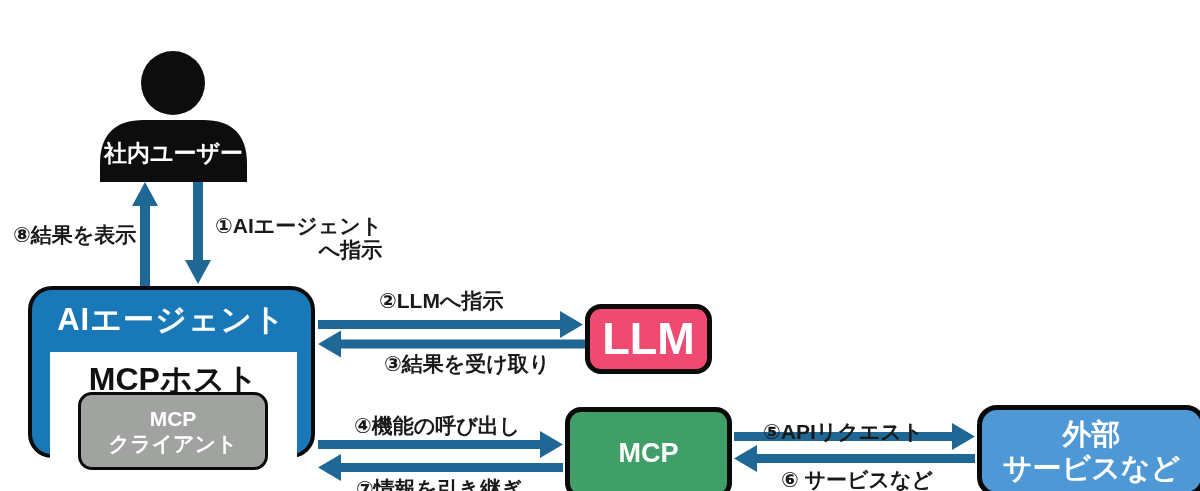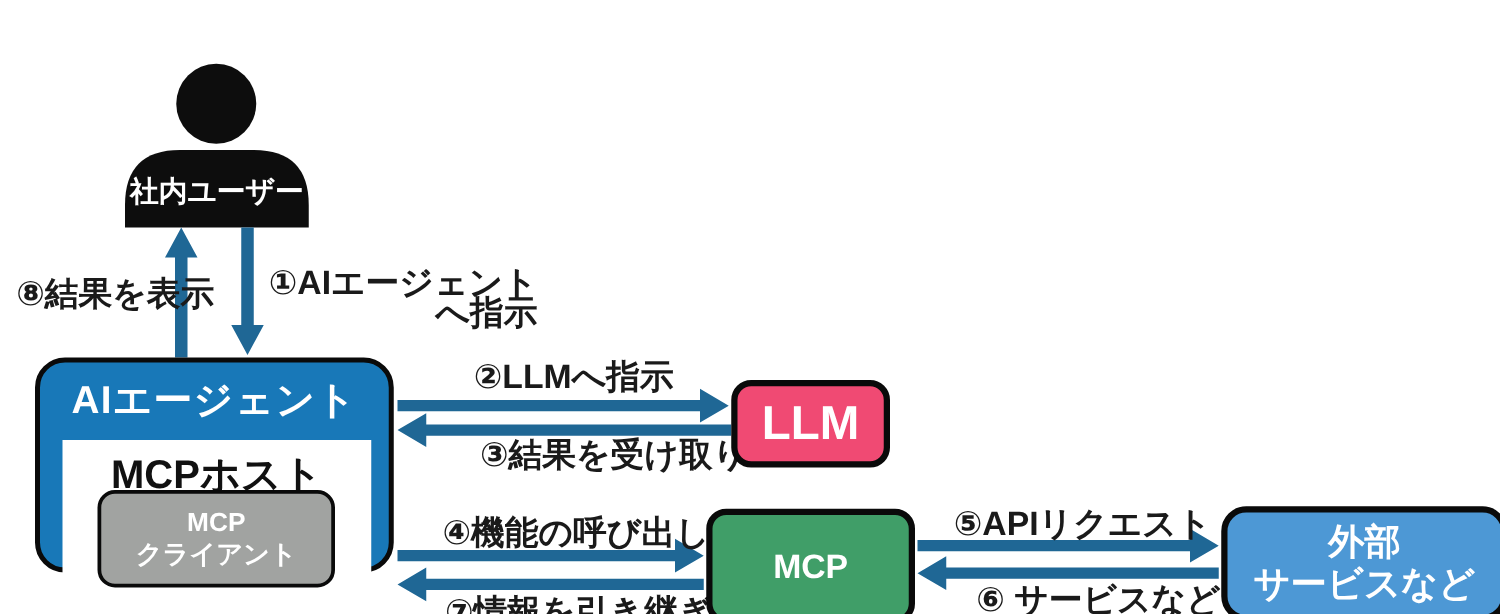--- a/index.html
+++ b/index.html
@@ -11,21 +11,21 @@
     --mcp_client_bg:#a1a3a1;
     --box_border:#0a0a0a;
     --label_text:#1a1a1a;
     --user_icon:#0d0d0d;
   }
   html,body{margin:0;padding:0;background:#fff;}
   body{font-family:"Liberation Sans","DejaVu Sans",sans-serif;}
   .diagram{position:relative;width:1200px;height:491px;background:#ffffff;overflow:hidden;margin-top:42px;}
   .layer{position:absolute;left:0;top:0;width:1200px;height:491px;}
 
-  .flow-label{position:absolute;font-size:27px;font-weight:600;color:var(--label_text);white-space:nowrap;line-height:24px;}
+  .flow-label{position:absolute;font-size:21px;font-weight:600;color:var(--label_text);white-space:nowrap;line-height:24px;}
   .flow-label .l2{display:block;margin-left:22px;text-align:right;}
 
   .user-label{position:absolute;left:100px;top:96px;width:147px;text-align:center;
     color:#fff;font-size:23px;font-weight:600;white-space:nowrap;}
 
   .node{position:absolute;box-sizing:border-box;border:5px solid var(--box_border);
     display:flex;flex-direction:column;align-items:center;justify-content:center;
     color:#fff;font-weight:700;text-align:center;}
 
   .ai-agent{left:28px;top:244px;width:287px;height:172px;border-width:4px;border-radius:24px;
@@ -33,21 +33,21 @@
   .ai-agent-title{margin-top:12px;font-size:31px;line-height:36px;letter-spacing:1px;}
   .mcp-host{position:absolute;left:18px;top:62px;width:247px;height:130px;background:#fff;
     color:#111;display:flex;flex-direction:column;align-items:center;}
   .mcp-host-title{margin-top:6px;font-size:32px;font-weight:700;}
   .mcp-client{position:absolute;left:28px;top:40px;width:190px;height:78px;box-sizing:border-box;
     background:var(--mcp_client_bg);border:3px solid var(--box_border);border-radius:14px;
     display:flex;flex-direction:column;align-items:center;justify-content:center;
     color:#fff;font-size:21px;font-weight:700;line-height:25px;}
 
   .llm{left:585px;top:262px;width:127px;height:70px;border-radius:16px;background:var(--llm_bg);
-    font-size:38px;line-height:40px;}
+    font-size:45px;line-height:40px;}
   .mcp-server{left:565px;top:365px;width:167px;height:92px;border-radius:16px;background:var(--mcp_server_bg);
     font-size:27px;line-height:32px;}
   .external{left:977px;top:363px;width:229px;height:92px;border-radius:20px;background:var(--external_bg);
     font-size:29px;line-height:34px;}
 </style>
 </head>
 <body>
 
 <div class="diagram">
 
@@ -73,21 +73,21 @@
 
   <div class="flow-label" style="left:13px;top:181px;">⑧結果を表示</div>
   <div class="flow-label" style="left:215px;top:172px;">
     <span class="l1">①AIエージェント</span>
     <span class="l2">へ指示</span>
   </div>
   <div class="flow-label" style="left:379px;top:247px;">②LLMへ指示</div>
   <div class="flow-label" style="left:384px;top:310px;">③結果を受け取り</div>
   <div class="flow-label" style="left:354px;top:372px;">④機能の呼び出し</div>
   <div class="flow-label" style="left:356px;top:435px;">⑦情報を引き継ぎ</div>
-  <div class="flow-label" style="left:763px;top:365px;">⑤APIリクエスト</div>
+  <div class="flow-label" style="left:763px;top:378px;">⑤APIリクエスト</div>
   <div class="flow-label" style="left:781px;top:426px;">⑥ サービスなど</div>
 
   <div class="node ai-agent">
     <div class="ai-agent-title">AIエージェント</div>
     <div class="mcp-host">
       <div class="mcp-host-title">MCPホスト</div>
       <div class="mcp-client">
         <span>MCP</span>
         <span>クライアント</span>
       </div>

